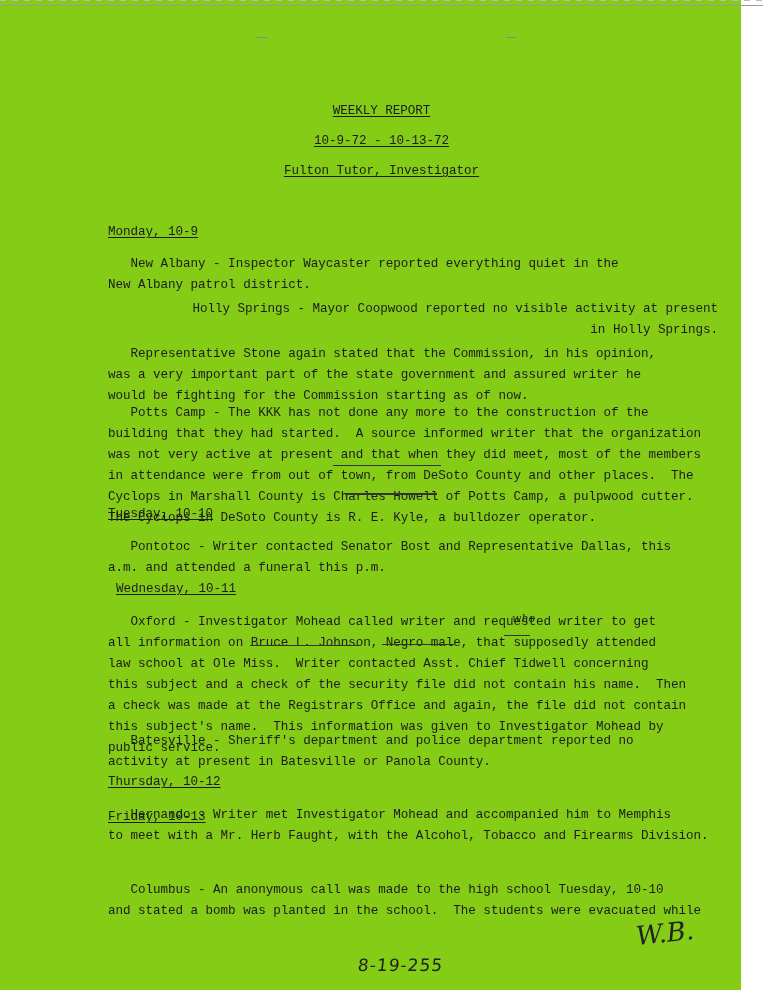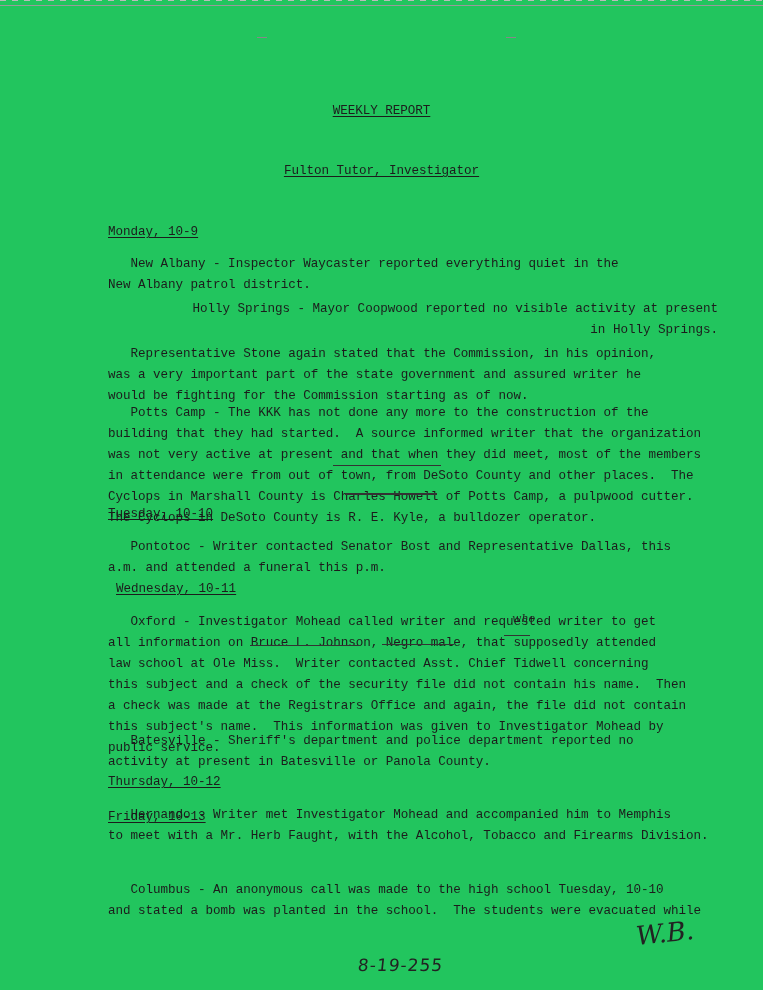--- a/index.html
+++ b/index.html
@@ -1,17 +1,17 @@
 <!DOCTYPE html>
 <html><head>
   <meta charset="utf-8">
   <style>
     html, body { margin: 0; padding: 0; background: #ffffff; }
     body { width: 763px; height: 990px; position: relative; overflow: hidden; }
-    .page { position: absolute; left: 0; top: 0; width: 763px; height: 990px; background: #22c55e; }
+    .page { position: absolute; left: 0; top: 0; width: 697px; height: 990px; background: #84cc16; padding-left: 44px; }
     .topline { position: absolute; left: 0; top: 5px; width: 763px; height: 1px; background: #9a9a9a; }
     .topline2 { position: absolute; left: 0; top: 0; width: 763px; height: 1px; background: repeating-linear-gradient(90deg,#bbb 0 6px,transparent 6px 12px); }
     .speck { position: absolute; height: 1px; background: #888; }
     .tw { font-family: "Liberation Mono", "DejaVu Sans Mono", monospace; font-size: 12.6px; color: #1c1c1c; letter-spacing: -0.05px; }
     .center { position: absolute; left: 0; width: 763px; text-align: center; }
     .u { text-decoration: underline; text-underline-offset: 2px; }
     .heading { position: absolute; left: 108px; }
     .para { position: absolute; left: 108px; width: 610px; white-space: pre; line-height: 21px; }
     .hand { position: absolute; font-family: "DejaVu Serif", serif; color: #222; font-style: italic; }
     .docnum { position: absolute; left: 358px; top: 955px; font-family: "DejaVu Sans", sans-serif; font-size: 17px; color: #222; letter-spacing: 1px; transform: skewX(-6deg); }
@@ -21,20 +21,23 @@
 <body>
 
 <div class="page">
   <div class="topline2"></div>
   <div class="topline"></div>
   <div class="speck" style="left:257px;top:37px;width:10px;"></div>
   <div class="speck" style="left:506px;top:37px;width:10px;"></div>
 
   <div class="tw center" style="top:104px;">
     <span class="u">WEEKLY REPORT</span>
+  </div>
+  <div class="tw center" style="top:134px;">
+    <span class="u">10-9-72 - 10-13-72</span>
   </div>
   <div class="tw center" style="top:164px;">
     <span class="u">Fulton Tutor, Investigator</span>
   </div>
 
   <div class="tw heading u" style="top:225px;">Monday, 10-9</div>
   <div class="tw para" style="top:254px;">   New Albany - Inspector Waycaster reported everything quiet in the
 New Albany patrol district.</div>
   <div class="tw para" style="top:299px;text-align:right;">   Holly Springs - Mayor Coopwood reported no visible activity at present
 in Holly Springs.</div>

